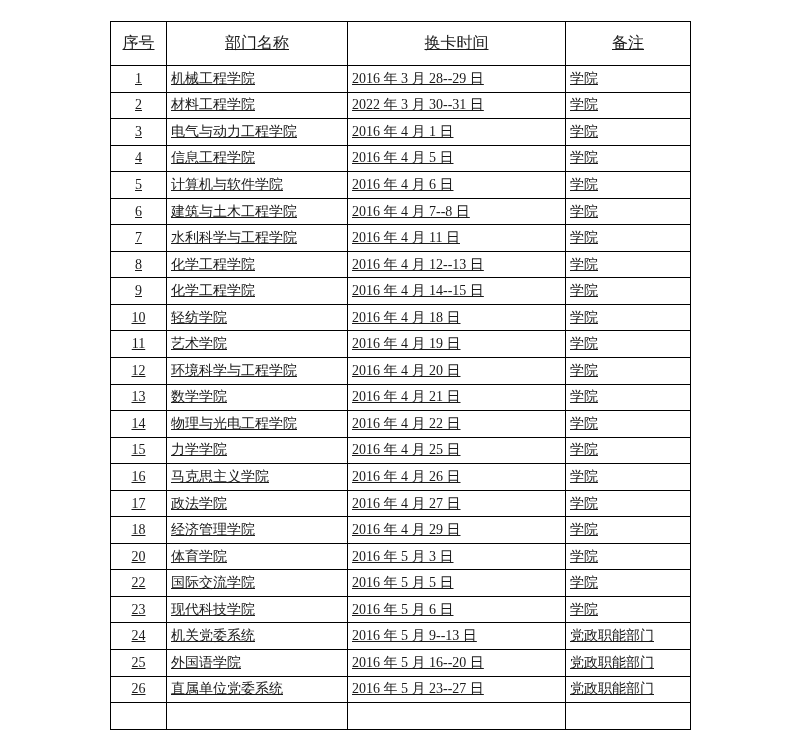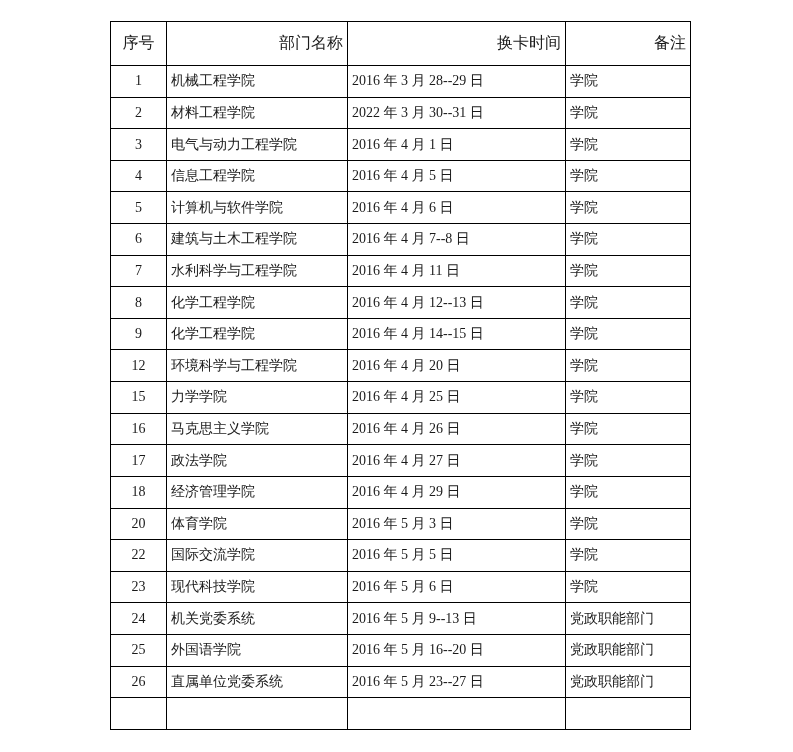--- a/index.html
+++ b/index.html
@@ -20,36 +20,37 @@
   }
   table.schedule {
     position: absolute;
     left: 110px;
     top: 21px;
     width: 580px;
     height: 709px;
     border-collapse: collapse;
     table-layout: fixed;
     background: #ffffff;
+    text-decoration: underline;
   }
   table.schedule th,
   table.schedule td {
     border: 1px solid #000000;
     padding: 0 4px;
     vertical-align: middle;
     white-space: nowrap;
     overflow: hidden;
     font-weight: normal;
   }
   table.schedule thead tr {
     height: 44px;
   }
   table.schedule thead th {
     font-size: 16px;
-    text-align: right;
+    text-align: center;
   }
   table.schedule thead th.th-index {
     text-align: center;
     padding: 0;
   }
   table.schedule tbody tr {
     height: 23.75px;
   }
   table.schedule tbody td {
     font-size: 14px;
@@ -132,23 +133,47 @@
           <td class="td-left">2016 年 4 月 12--13 日</td>
           <td class="td-left">学院</td>
         </tr>
         <tr>
           <td class="td-index">9</td>
           <td class="td-left">化学工程学院</td>
           <td class="td-left">2016 年 4 月 14--15 日</td>
           <td class="td-left">学院</td>
         </tr>
         <tr>
+          <td class="td-index">10</td>
+          <td class="td-left">轻纺学院</td>
+          <td class="td-left">2016 年 4 月 18 日</td>
+          <td class="td-left">学院</td>
+        </tr>
+        <tr>
+          <td class="td-index">11</td>
+          <td class="td-left">艺术学院</td>
+          <td class="td-left">2016 年 4 月 19 日</td>
+          <td class="td-left">学院</td>
+        </tr>
+        <tr>
           <td class="td-index">12</td>
           <td class="td-left">环境科学与工程学院</td>
           <td class="td-left">2016 年 4 月 20 日</td>
+          <td class="td-left">学院</td>
+        </tr>
+        <tr>
+          <td class="td-index">13</td>
+          <td class="td-left">数学学院</td>
+          <td class="td-left">2016 年 4 月 21 日</td>
+          <td class="td-left">学院</td>
+        </tr>
+        <tr>
+          <td class="td-index">14</td>
+          <td class="td-left">物理与光电工程学院</td>
+          <td class="td-left">2016 年 4 月 22 日</td>
           <td class="td-left">学院</td>
         </tr>
         <tr>
           <td class="td-index">15</td>
           <td class="td-left">力学学院</td>
           <td class="td-left">2016 年 4 月 25 日</td>
           <td class="td-left">学院</td>
         </tr>
         <tr>
           <td class="td-index">16</td>

